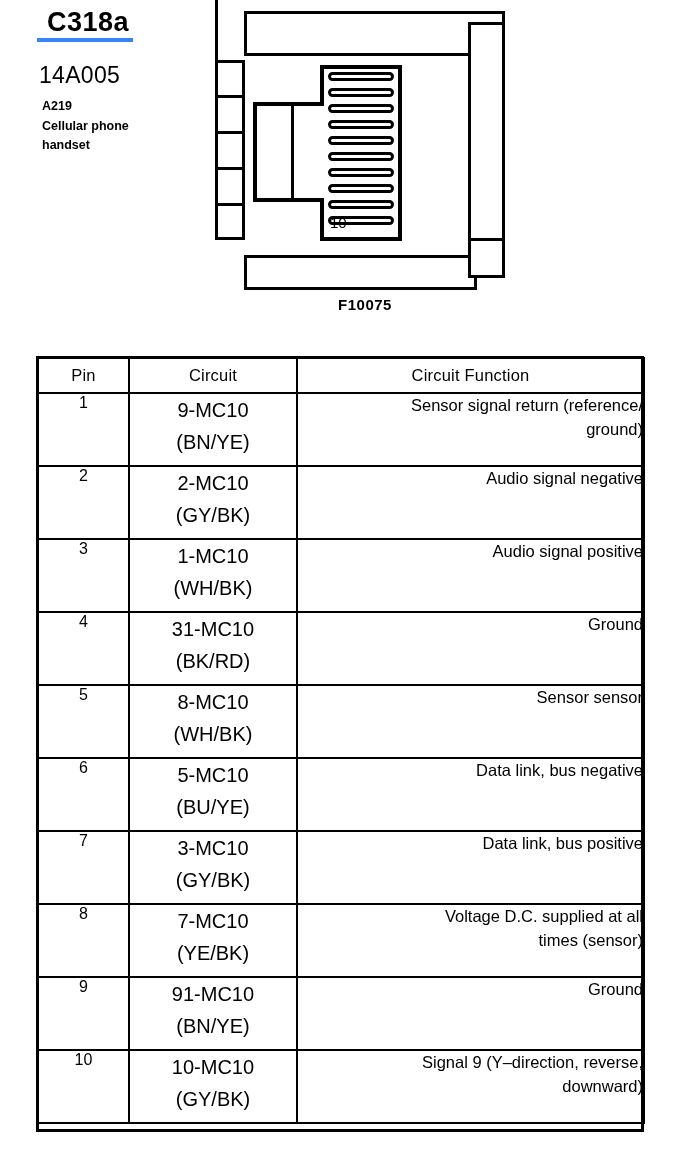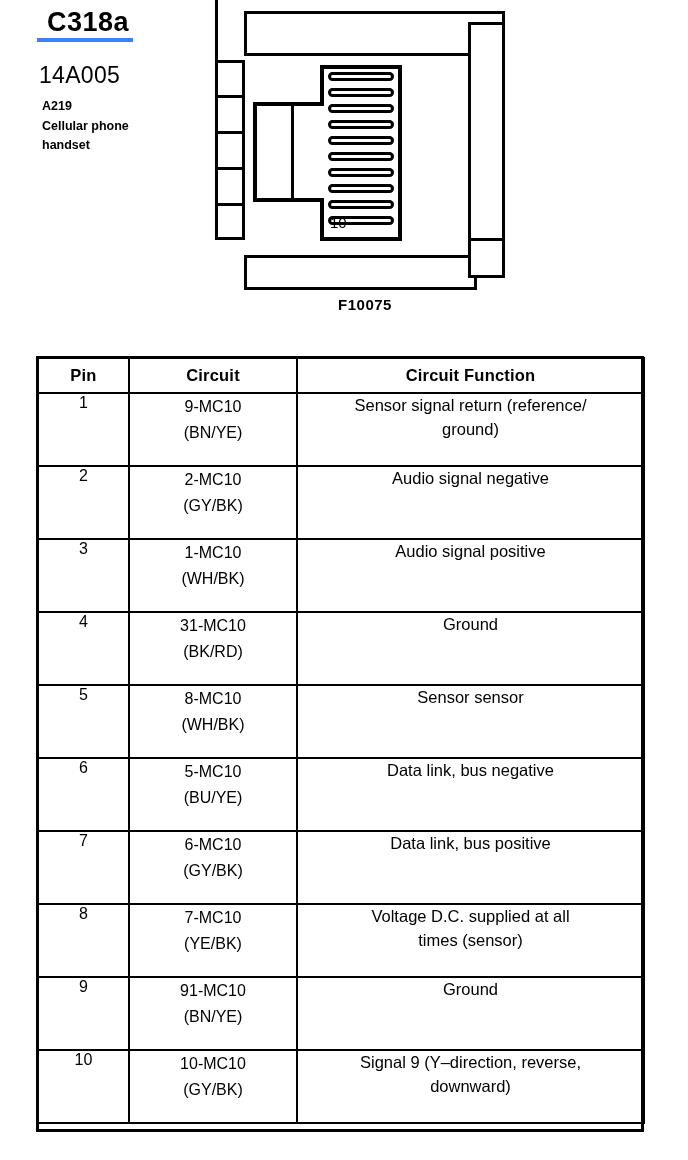--- a/index.html
+++ b/index.html
@@ -137,43 +137,43 @@
     border-collapse: collapse;
     table-layout: fixed;
   }
   #pinout-table td, #pinout-table th {
     border: 2px solid #000;
     vertical-align: top;
     padding: 0;
   }
   #pinout-table th {
     font-size: 16.5px;
-    font-weight: bold;
+    font-weight: normal;
     text-align: center;
     height: 33px;
     vertical-align: middle;
     letter-spacing: 0.2px;
   }
   .col-pin  { width: 91px; }
   .col-circ { width: 168px; }
   .col-func { width: 347px; }
 
   td.cell-pin {
     text-align: center;
     font-size: 16px;
     padding-top: 9px;
   }
   td.cell-circuit {
     text-align: center;
-    font-size: 16px;
+    font-size: 20px;
     line-height: 1.62;
     padding-top: 9px;
   }
   td.cell-function {
-    text-align: center;
+    text-align: right;
     font-size: 16.5px;
     line-height: 1.45;
     padding: 8px 6px 0 12px;
   }
   tr.pin-row { height: 73px; }
 
   
   #table-frame {
     position: absolute;
     left: 36px; top: 356px;
@@ -310,21 +310,21 @@
           <div>5-MC10</div>
           <div>(BU/YE)</div>
         </td>
         <td class="cell-function">
           <div>Data link, bus negative</div>
         </td>
       </tr>
       <tr class="pin-row">
         <td class="cell-pin">7</td>
         <td class="cell-circuit">
-          <div>6-MC10</div>
+          <div>3-MC10</div>
           <div>(GY/BK)</div>
         </td>
         <td class="cell-function">
           <div>Data link, bus positive</div>
         </td>
       </tr>
       <tr class="pin-row">
         <td class="cell-pin">8</td>
         <td class="cell-circuit">
           <div>7-MC10</div>

